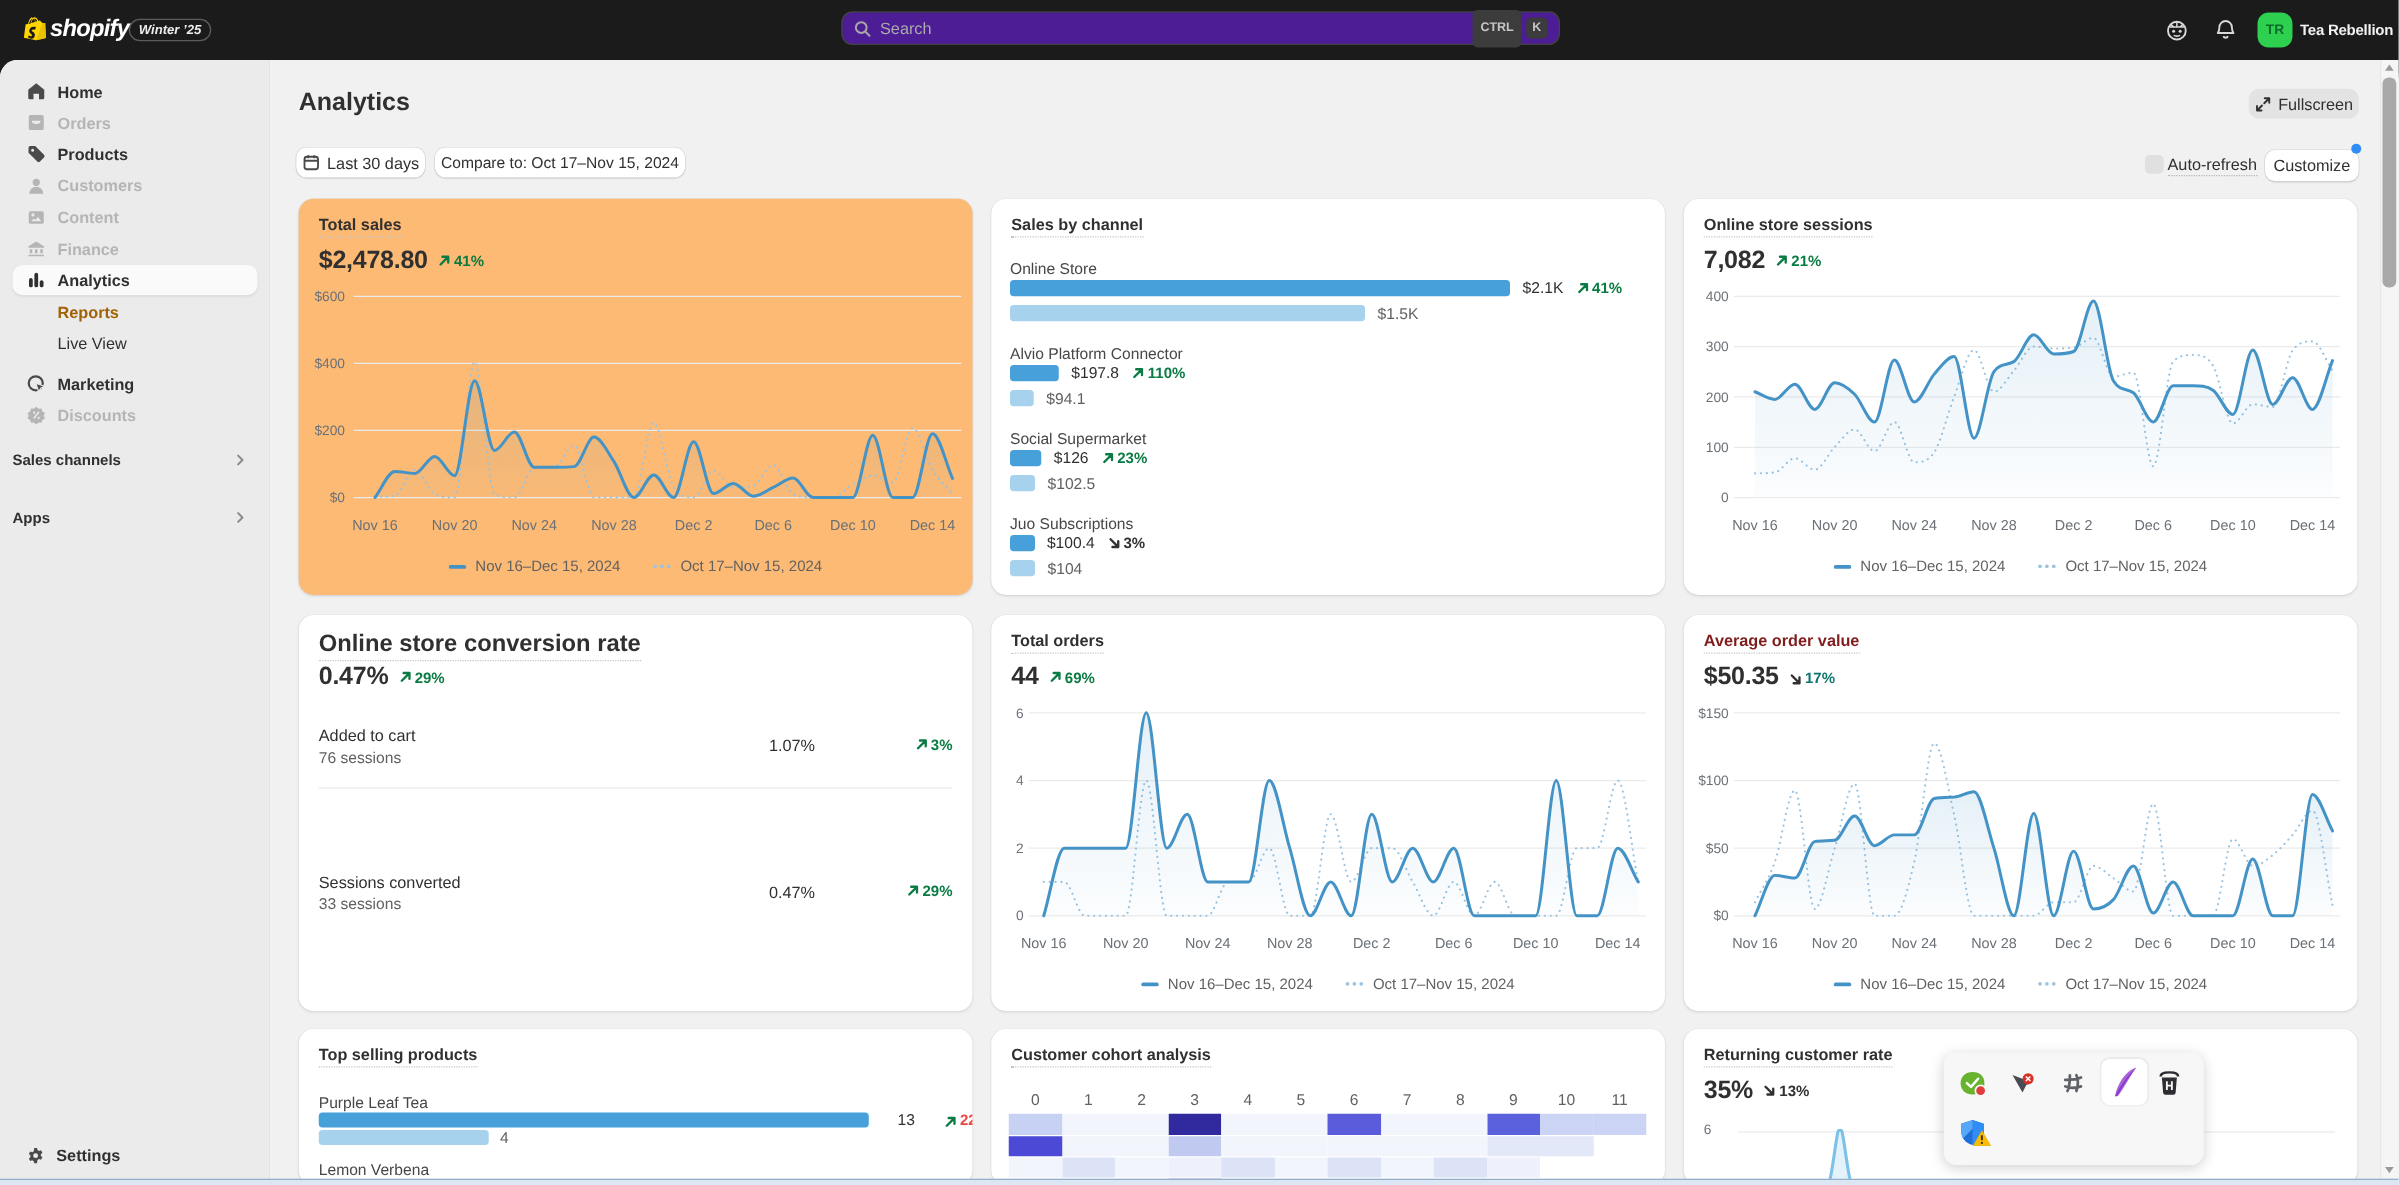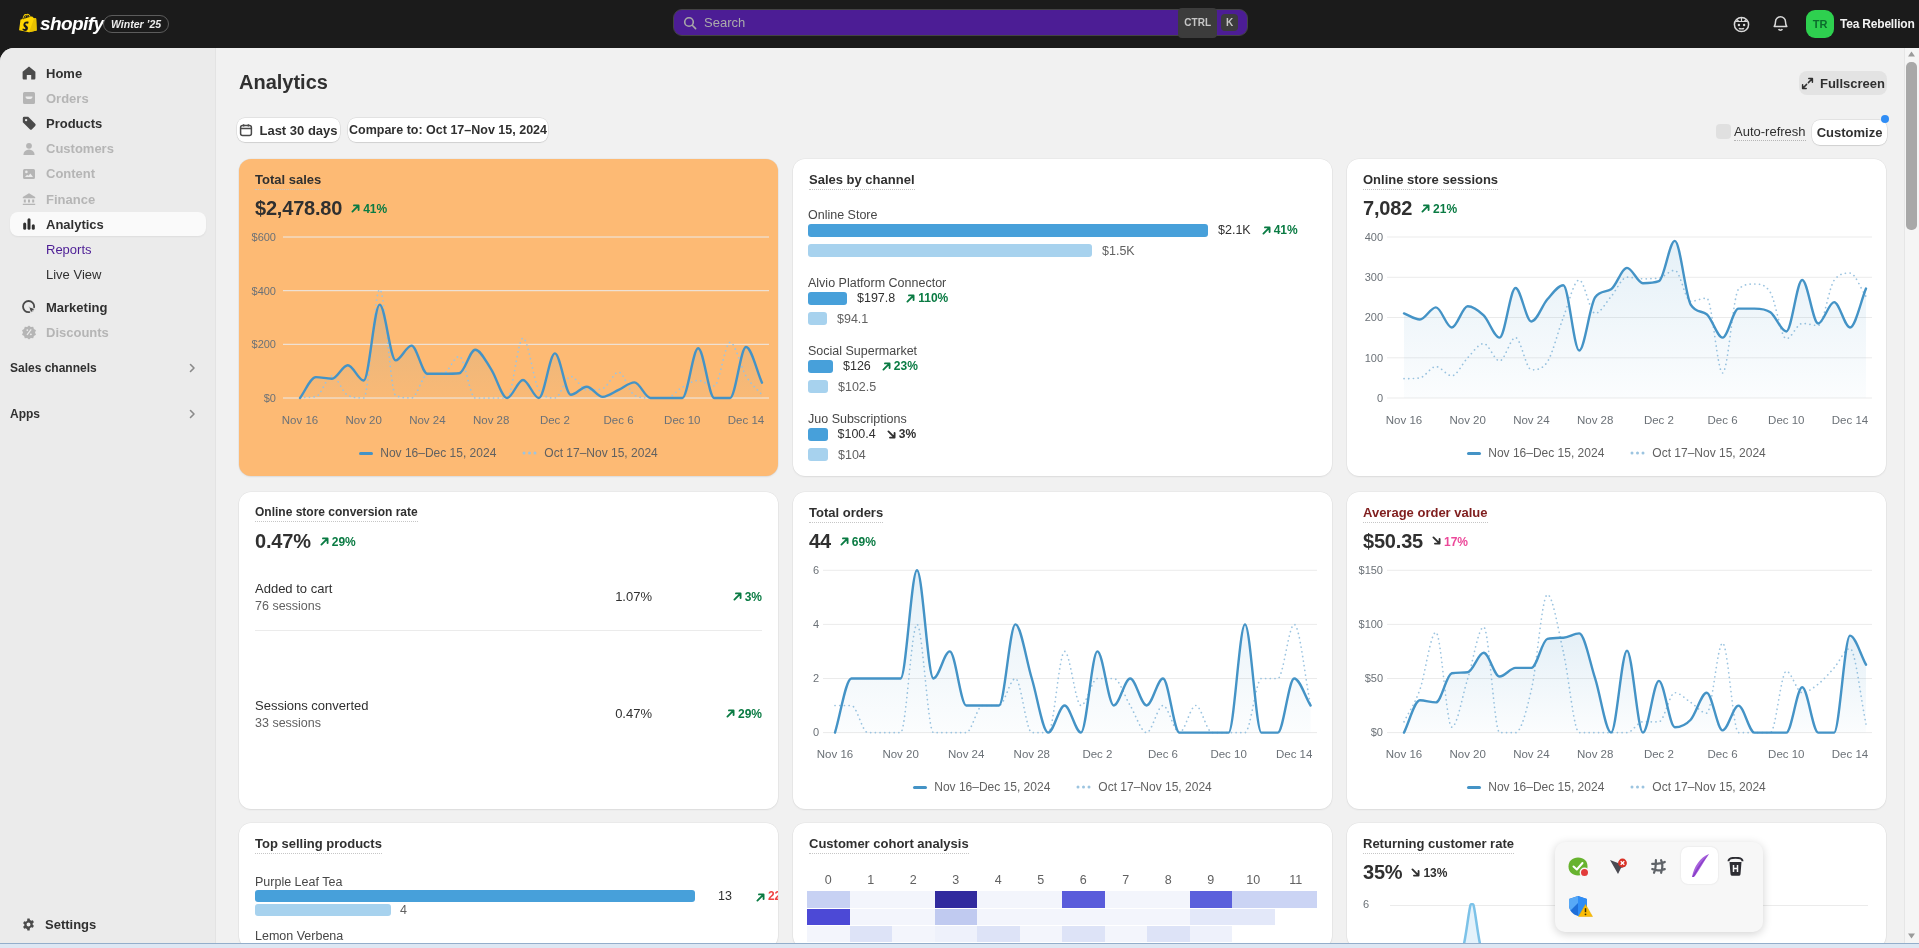--- a/index.html
+++ b/index.html
@@ -1,19 +1,19 @@
 <!DOCTYPE html>
 <html><head><meta charset="utf-8"><style>
 *{margin:0;padding:0;box-sizing:border-box}
 html,body{width:1919px;height:948px;overflow:hidden}
 body{font-family:"Liberation Sans",sans-serif;background:#f1f1f1;position:relative;-webkit-font-smoothing:antialiased}
 .abs{position:absolute}
 .nav-item{position:absolute;left:10px;width:196px;height:24px;display:flex;align-items:center;gap:9px;padding-left:11px;border-radius:8px;font-size:13px;font-weight:700}
 .nav-dark{color:#303030}.nav-dis{color:#b5b5b5}
-.hdr-btn{display:flex;align-items:center;justify-content:center;gap:6px;font-size:13px;font-weight:700;color:#303030;border-radius:8px}
+.hdr-btn{display:flex;align-items:center;justify-content:center;gap:6px;font-size:13px;font-weight:400;color:#303030;border-radius:8px}
 </style></head><body>
 <div class="abs" style="left:0;top:0;width:1919px;height:62px;background:#1b1b1b"></div>
 <div class="abs" style="left:0;top:48px;width:1919px;height:900px;background:#f1f1f1;border-top-left-radius:14px;border-top-right-radius:14px"></div>
 <div class="abs" style="left:0;top:48px;width:216px;height:900px;background:#ebebeb;border-top-left-radius:14px;border-right:1px solid #e3e3e3"></div>
 <svg class="abs" style="left:19px;top:12px" width="18" height="22" viewBox="-0.7 0.5 14.8 15.5">
 <path d="M13.2 4.5 C13 4.4 12.9 4.4 12.7 4.4 C12.5 4.4 11.7 4.5 11.7 4.5 S10.3 3.1 10.1 3 C9.96 2.8 9.7 2.85 9.6 2.88 C9.58 2.88 9.3 2.97 8.85 3.1 C8.4 1.84 7.65 0.68 6.3 0.68 C5.93 0.68 5.55 0.83 5.24 1.1 C4.7 0.68 4.2 0.8 3.9 1.1 C2.9 2 2.4 3.6 2.2 4.9 L0.94 5.28 C0.55 5.4 0.53 5.41 0.48 5.78 C0.44 6.06 -0.6 14.2 -0.6 14.2 L7.5 15.8 L13.9 14.4 C13.9 14.4 13.45 4.83 13.42 4.76 C13.4 4.6 13.3 4.53 13.2 4.5 Z M8.1 3.34 C7.75 3.45 7.35 3.57 6.92 3.7 C6.93 3.08 6.84 2.2 6.55 1.46 C7.5 1.6 7.9 2.66 8.1 3.34 Z M6.2 1.55 C6.5 2.3 6.6 3.1 6.6 3.8 L4.2 4.54 C4.56 3.17 5.2 2.03 6.2 1.55 Z M5.5 1.3 C5.3 1.44 5.12 1.62 4.94 1.84 C4.35 2.6 3.9 3.8 3.7 4.9 L2.7 5.2 C3 3.8 3.7 2 5.5 1.3 Z" fill="#ffd600"></path>
 <path d="M13.2 4.5 C13 4.4 12.9 4.4 12.7 4.4 C12.5 4.4 11.7 4.5 11.7 4.5 L7.5 15.8 L13.9 14.4 C13.9 14.4 13.45 4.83 13.42 4.76 C13.4 4.6 13.3 4.53 13.2 4.5 Z" fill="#e8c100"></path>
 <path d="M7.3 7.2 L6.7 9 C6.7 9 6.2 8.72 5.5 8.72 C4.6 8.72 4.55 9.3 4.55 9.45 C4.55 10.2 6.65 10.5 6.65 12.4 C6.65 13.9 5.7 14.85 4.43 14.85 C2.9 14.85 2.13 13.9 2.13 13.9 L2.54 12.55 C2.54 12.55 3.34 13.24 4 13.24 C4.46 13.24 4.64 12.88 4.64 12.63 C4.64 11.6 2.9 11.55 2.9 9.8 C2.9 8.35 3.95 6.95 6.05 6.95 C6.86 6.95 7.3 7.2 7.3 7.2 Z" fill="#1b1b1b"></path>
   </svg>
 <div class="abs" style="left:40px;top:13px;font-size:19px;font-weight:700;font-style:italic;color:#fff;letter-spacing:-0.6px">shopify</div>
@@ -78,21 +78,21 @@
     <span>Finance</span>
   </div>
 <div class="nav-item nav-dark" style="top:212.2px;background:#fafafa;box-shadow:0 1px 2px rgba(0,0,0,.06);">
     <svg width="16" height="16" viewBox="0 0 16 16" style="flex:none">
       <rect x="2.2" y="6.4" width="3" height="7.4" rx="1.5" fill="#303030"></rect>
       <rect x="6.5" y="2.2" width="3" height="11.6" rx="1.5" fill="#303030"></rect>
       <rect x="10.8" y="8.2" width="3" height="5.6" rx="1.5" fill="#303030"></rect>
     </svg>
     <span>Analytics</span>
   </div>
-<div class="nav-item nav-dark" style="top:237.4px;padding-left:36px;font-weight:400;color:#4c1d95">Reports</div>
+<div class="nav-item nav-dark" style="top:237.4px;padding-left:36px;font-weight:700;color:#a16207">Reports</div>
 <div class="nav-item nav-dark" style="top:262.6px;padding-left:36px;font-weight:400;color:#303030">Live View</div>
 <div class="nav-item nav-dark" style="top:295px">
     <svg width="16" height="16" viewBox="0 0 16 16" style="flex:none">
       <circle cx="7.6" cy="7.6" r="5.6" fill="none" stroke="#4a4a4a" stroke-width="1.8"></circle>
       <path d="M7.6 7.6 L14.6 10 L11.6 11.6 L10 14.6 Z" fill="#4a4a4a" stroke="#ebebeb" stroke-width="1"></path>
     </svg>
     <span>Marketing</span>
   </div>
 <div class="nav-item nav-dis" style="top:320.2px">
     <svg width="16" height="16" viewBox="0 0 16 16" style="flex:none">
@@ -277,21 +277,21 @@
     <div style="position:absolute;left:0;top:287px;width:100%;display:flex;justify-content:center;align-items:center;gap:26px">
       <span style="display:inline-flex;align-items:center;gap:7px;font-size:12px;color:#616161"><span style="width:14px;height:3px;border-radius:2px;background:#4493c6"></span>Nov 16–Dec 15, 2024</span>
       <span style="display:inline-flex;align-items:center;gap:7px;font-size:12px;color:#616161"><svg width="15" height="4" viewBox="0 0 15 4">
           <circle cx="2" cy="2" r="1.5" fill="#9cc4e0"></circle>
           <circle cx="7.5" cy="2" r="1.5" fill="#9cc4e0"></circle>
           <circle cx="13" cy="2" r="1.5" fill="#9cc4e0"></circle>
         </svg>Oct 17–Nov 15, 2024</span>
     </div>
   </div>
 <div style="position:absolute;left:239px;top:492px;width:539px;height:317px;background:#fff;border-radius:12px;box-shadow:0 1px 2px rgba(26,26,26,.07),0 0 0 0.5px rgba(0,0,0,.06);overflow:hidden">
-    <div style="position:absolute;left:16px;top:13px;font-size:12px;font-weight:700;color:#303030"><span style="border-bottom:1.5px dotted #c6c6c6;padding-bottom:2px">Online store conversion rate</span></div>
+    <div style="position:absolute;left:16px;top:13px;font-size:19px;font-weight:700;color:#303030"><span style="border-bottom:1.5px dotted #c6c6c6;padding-bottom:2px">Online store conversion rate</span></div>
     <div style="position:absolute;left:16px;top:38px;display:flex;align-items:center;gap:8px">
       <span style="font-size:20px;font-weight:700;color:#303030;letter-spacing:-0.2px">0.47%</span>
       <span style="display:inline-flex;align-items:center;gap:2px;color:#0a7b43;font-weight:700;font-size:12px"><svg width="11" height="11" viewBox="0 0 10 10" style="flex:none">
           <path d="M2.2 7.8 L7.4 2.6 M3.6 2.2 H7.8 V6.4" fill="none" stroke="#0a7b43" stroke-width="1.7" stroke-linecap="round" stroke-linejoin="round"></path>
         </svg>29%</span>
     </div>
     <div class="abs" style="left:16px;top:80px;width:507px;height:58.5px;border-bottom:1px solid #ebebeb;">
       <div style="position:absolute;left:0;top:9px;font-size:13px;color:#303030">Added to cart</div>
       <div style="position:absolute;left:0;top:27px;font-size:12.5px;color:#616161">76 sessions</div>
       <div style="position:absolute;right:110px;top:17px;font-size:13px;color:#303030">1.07%</div>
@@ -349,21 +349,21 @@
           <circle cx="2" cy="2" r="1.5" fill="#9cc4e0"></circle>
           <circle cx="7.5" cy="2" r="1.5" fill="#9cc4e0"></circle>
           <circle cx="13" cy="2" r="1.5" fill="#9cc4e0"></circle>
         </svg>Oct 17–Nov 15, 2024</span>
     </div>
   </div>
 <div style="position:absolute;left:1347px;top:492px;width:539px;height:317px;background:#fff;border-radius:12px;box-shadow:0 1px 2px rgba(26,26,26,.07),0 0 0 0.5px rgba(0,0,0,.06);overflow:hidden">
     <div style="position:absolute;left:16px;top:13px;font-size:13px;font-weight:700;color:#7f1d1d"><span style="border-bottom:1.5px dotted #c6c6c6;padding-bottom:2px">Average order value</span></div>
     <div style="position:absolute;left:16px;top:38px;display:flex;align-items:center;gap:8px">
       <span style="font-size:20px;font-weight:700;color:#303030;letter-spacing:-0.2px">$50.35</span>
-      <span style="display:inline-flex;align-items:flex-start;gap:2px;color:#ec4899;font-weight:700;font-size:12px"><svg width="11" height="11" viewBox="0 0 10 10" style="flex:none">
+      <span style="display:inline-flex;align-items:flex-end;gap:2px;color:#0f766e;font-weight:700;font-size:12px"><svg width="11" height="11" viewBox="0 0 10 10" style="flex:none">
           <path d="M2.2 2.2 L7.4 7.4 M7.8 3.6 V7.8 H3.6" fill="none" stroke="#303030" stroke-width="1.7" stroke-linecap="round" stroke-linejoin="round"></path>
         </svg>17%</span>
     </div>
     <svg width="539" height="317" viewBox="0 0 539 317" style="position:absolute;left:0;top:0">
       <defs>
         <linearGradient id="g4" x1="0" y1="0" x2="0" y2="1">
           <stop offset="0" stop-color="#4493c6" stop-opacity="0.14"></stop>
           <stop offset="1" stop-color="#4493c6" stop-opacity="0.02"></stop>
         </linearGradient>
       </defs>

